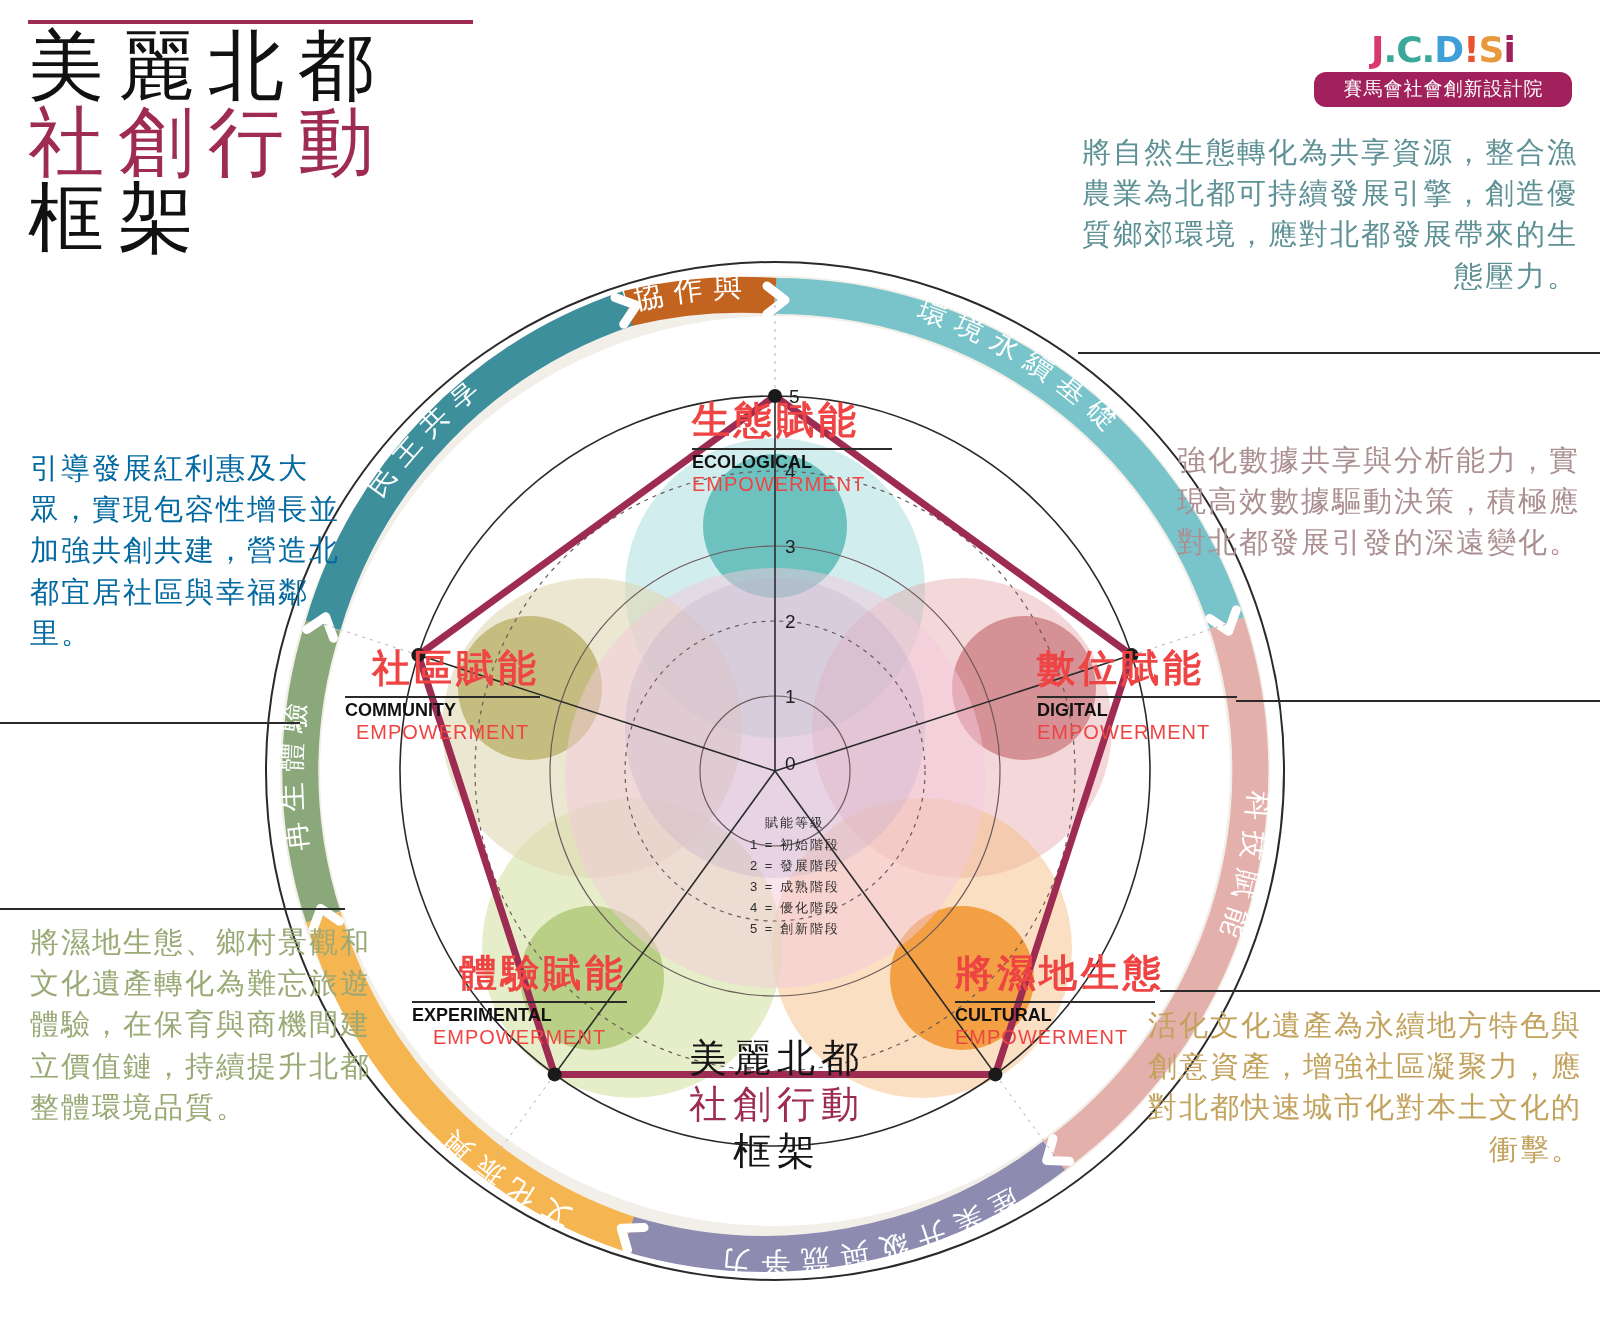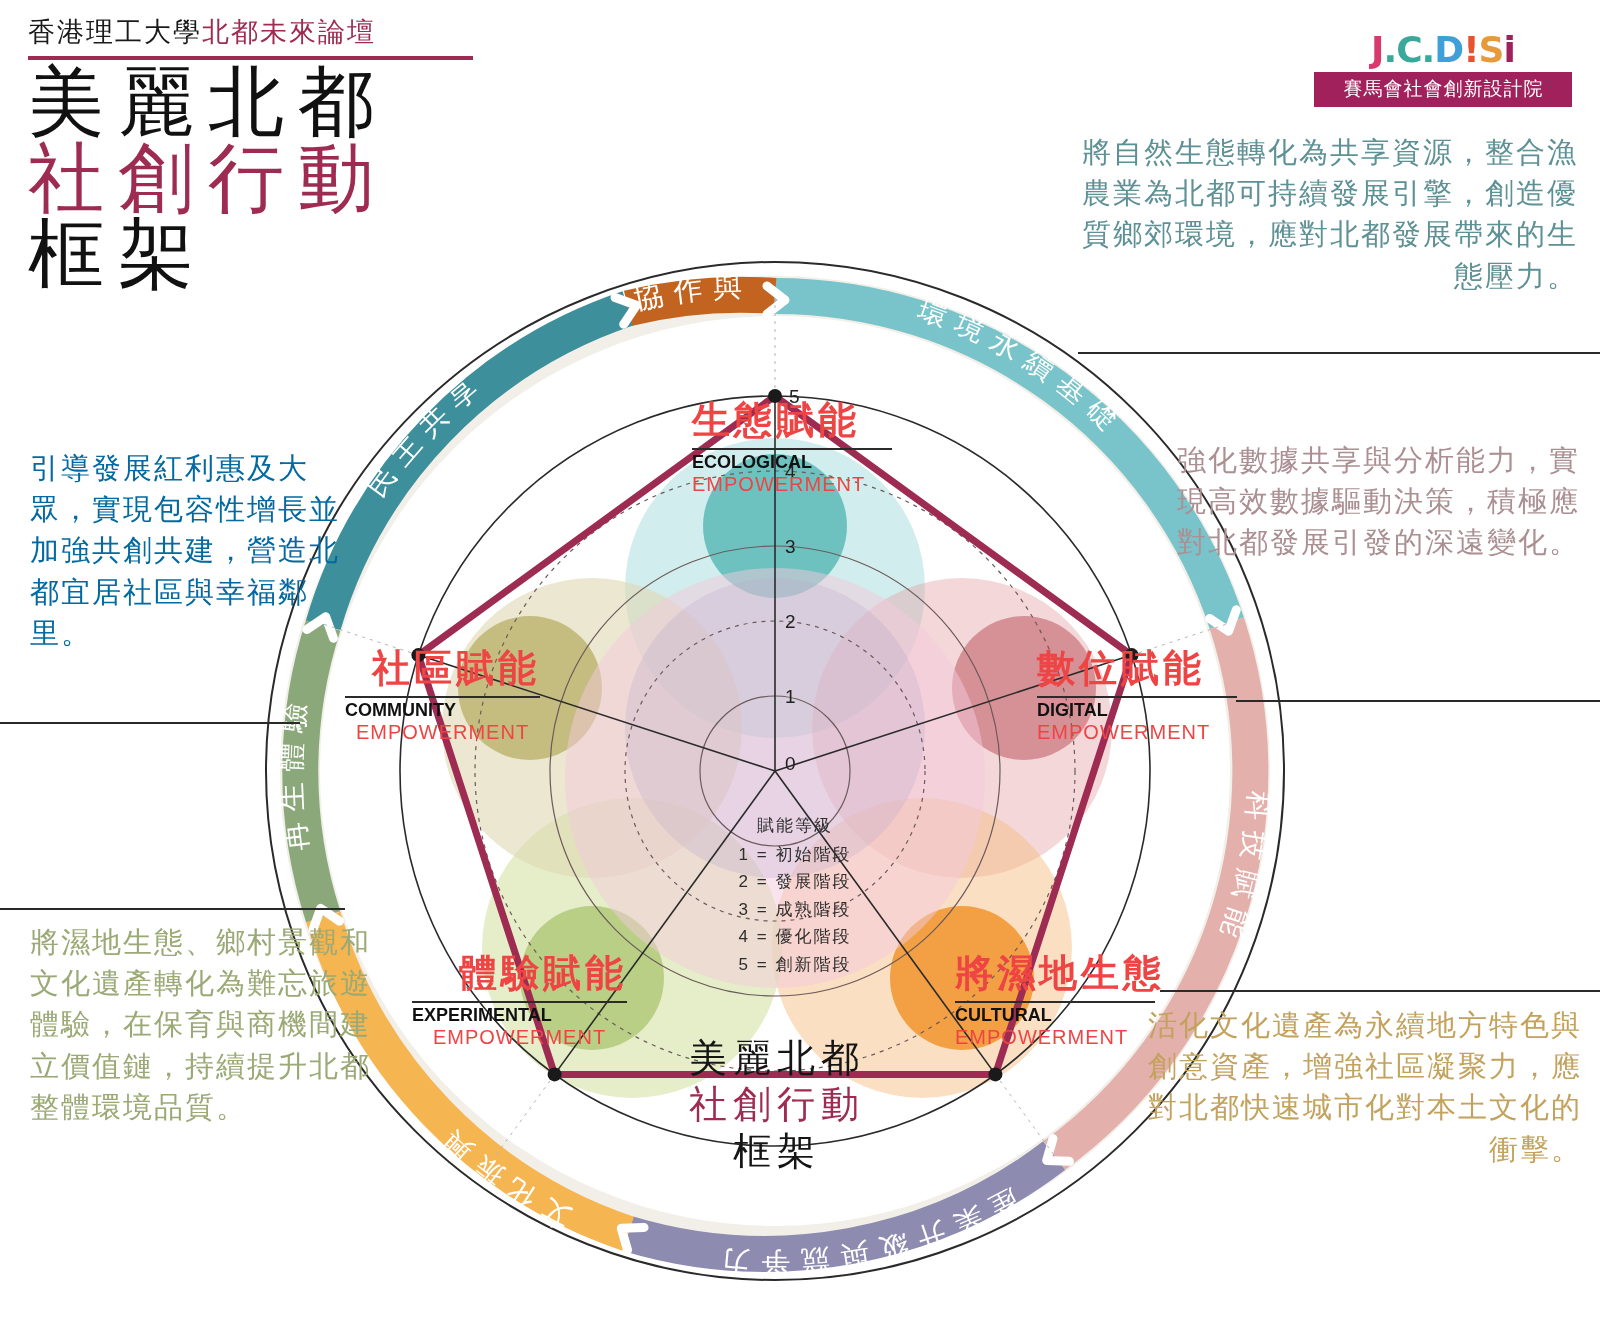--- a/index.html
+++ b/index.html
@@ -16,55 +16,52 @@
   .hdr-rule{height:4px;background:#9e2b52;margin:6px 0 4px 0;width:445px;}
   .title-l{font-size:76px;line-height:1.0;letter-spacing:14px;font-weight:400;}
   .t-black{color:#111111;}
   .t-red{color:#9e2b52;}
   
   #logo{position:absolute;right:28px;top:12px;width:258px;text-align:center;}
   .logo-letters{font-size:36px;font-weight:bold;letter-spacing:-1px;line-height:1;
      font-family:"DejaVu Sans",sans-serif;margin-top:20px;}
   .logo-letters span{display:inline-block;}
   .logo-sub{margin-top:4px;background:#a1215c;color:#fff;font-size:19px;
-     letter-spacing:1px;padding:4px 6px 5px 7px;border-radius:0;white-space:nowrap;}
+     letter-spacing:1px;padding:4px 6px 5px 7px;border-radius:12px;white-space:nowrap;}
   
   #wheel{position:absolute;left:262px;top:258px;width:1026px;height:1026px;}
   #wheel svg{position:absolute;left:0;top:0;}
   
   .node{position:absolute;}
   .node .cn{color:#ef4444;font-size:38px;letter-spacing:4px;white-space:nowrap;font-weight:bold;}
   .node .rule{height:2px;background:#2b2b2b;margin:2px 0 2px 0;}
   .node .en1{color:#111;font-size:18px;font-weight:bold;letter-spacing:0px;white-space:nowrap;}
   .node .en2{color:#ef4444;font-size:20px;letter-spacing:1px;white-space:nowrap;}
   
   .note{position:absolute;font-size:29px;line-height:1.42;letter-spacing:2px;}
   .note.rt{text-align:right;}
   .note.lt{text-align:left;}
   .note-rule{height:2px;}
   
   #centre-cap{position:absolute;left:612px;top:1035px;width:330px;text-align:center;
       font-size:38px;line-height:1.22;letter-spacing:6px;}
   #centre-cap .a{color:#151515;}
   #centre-cap .b{color:#9e2b52;}
   
-  #legend{position:absolute;left:690px;top:812px;width:210px;font-size:17px;
+  #legend{position:absolute;left:690px;top:812px;width:210px;font-size:13px;
       line-height:1.62;color:#2e2e2e;letter-spacing:2px;}
   #legend .lg-title{text-align:center;margin-bottom:1px;}
   #legend .lg-row{white-space:nowrap;text-align:center;}
   
   .tick{position:absolute;font-size:19px;color:#222;}
 </style>
 </head>
 <body>
 
 <div id="header">
-  <div class="hdr-line1">
-    <span class="blk">香港理工大學</span><span class="red">北都未來論壇</span>
-  </div>
   <div class="hdr-rule"></div>
   <div class="title-l t-black">美麗北都</div>
   <div class="title-l t-red">社創行動</div>
   <div class="title-l t-black">框架</div>
 </div>
 
 <div id="logo">
   <div class="logo-letters" id="logo-letters"><span style="color: rgb(216, 58, 110);">J</span><span style="color: rgb(58, 168, 154);">.</span><span style="color: rgb(58, 168, 154);">C</span><span style="color: rgb(58, 168, 154);">.</span><span style="color: rgb(63, 159, 216);">D</span><span style="color: rgb(232, 82, 47);">!</span><span style="color: rgb(231, 154, 60);">S</span><span style="color: rgb(161, 33, 92);">i</span></div>
   <div class="logo-sub">賽馬會社會創新設計院</div>
 </div>

